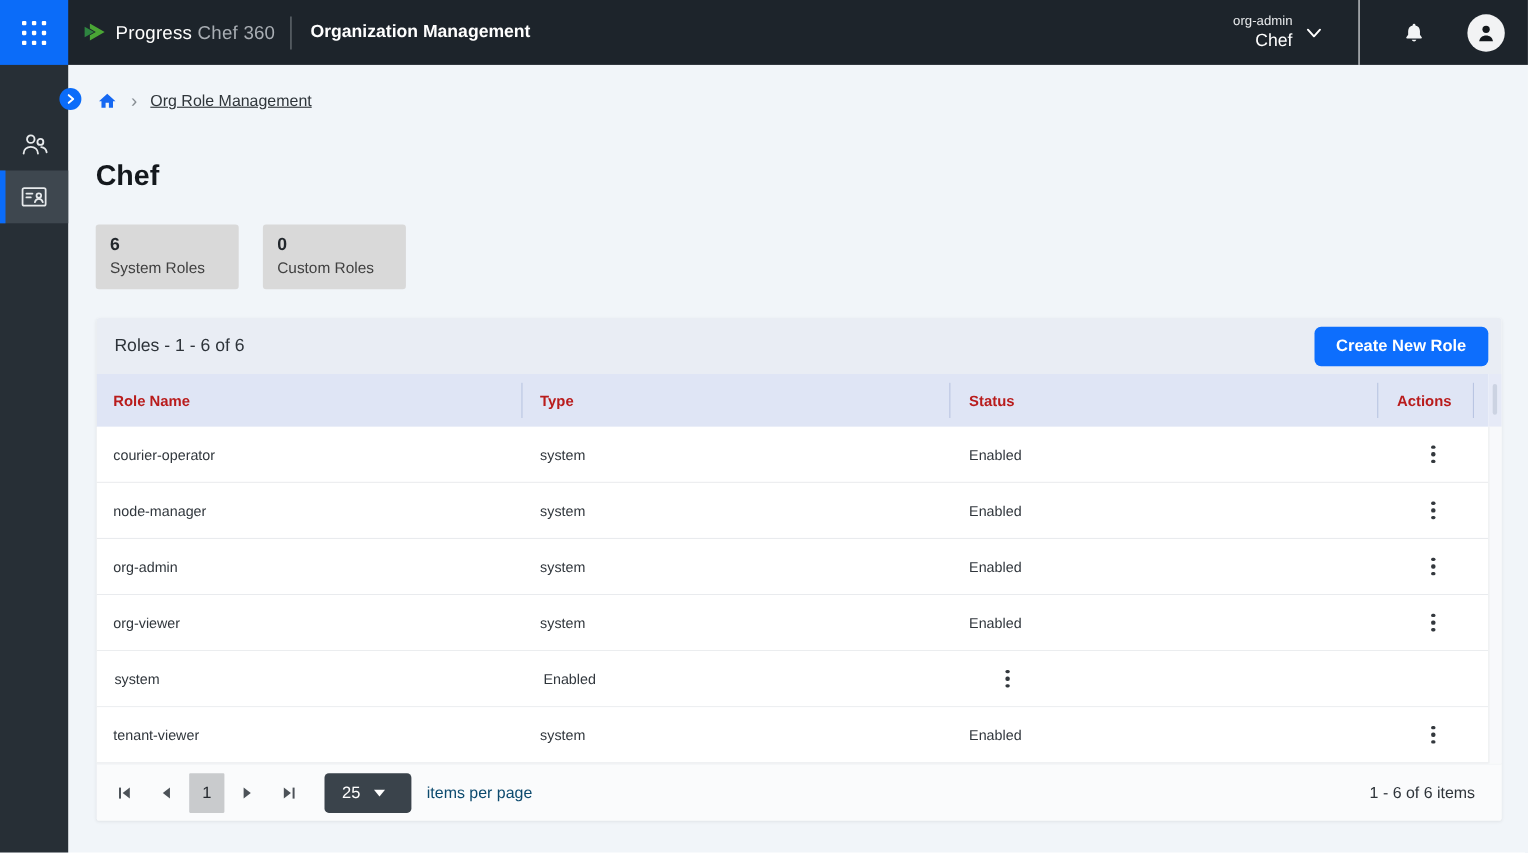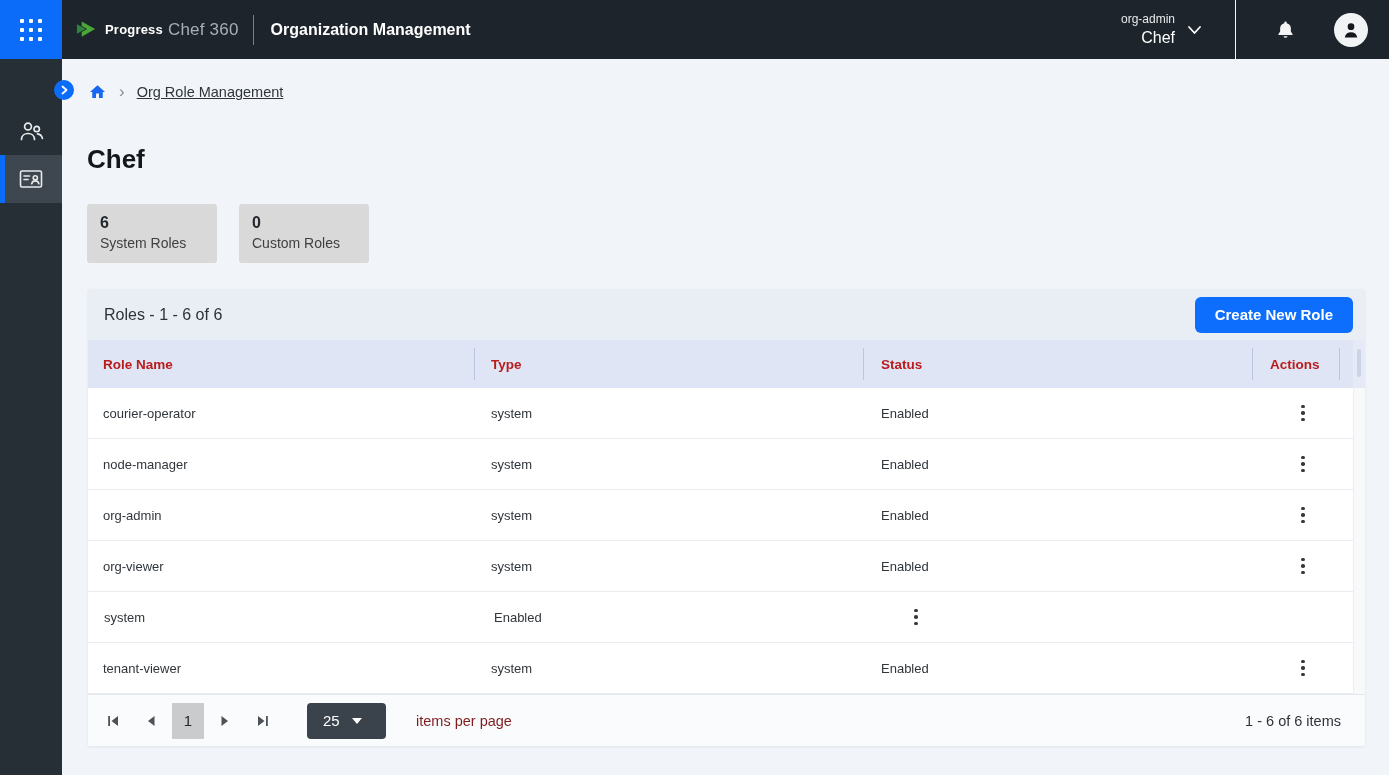--- a/index.html
+++ b/index.html
@@ -23,21 +23,21 @@
     font-family:"Liberation Sans","DejaVu Sans",sans-serif;color:var(--txt);
   }
   
   .topbar{position:absolute;top:0;left:0;width:1389px;height:59px;background:var(--bar-dark);
     display:flex;align-items:center;z-index:40;}
   .waffle{width:62px;height:59px;background:var(--accent);display:flex;align-items:center;justify-content:center;cursor:pointer;flex:0 0 62px;}
   .waffle-grid{display:grid;grid-template-columns:repeat(3,4px);grid-template-rows:repeat(3,4px);gap:5px;}
   .waffle-grid i{background:#fff;border-radius:1px;}
   .brand{display:flex;align-items:center;margin-left:13px;}
   .brand svg{margin-right:7px;}
-  .brand-bold{font-size:13px;font-weight:700;color:#fff;letter-spacing:.2px;}
+  .brand-bold{font-size:17px;font-weight:400;color:#fff;letter-spacing:.2px;}
   .brand-light{font-size:17px;font-weight:400;color:#a9aeb4;margin-left:5px;letter-spacing:.2px;}
   .bar-div{width:1px;height:30px;background:#787e84;margin:0 17px 0 14px;}
   .app-title{font-size:16px;font-weight:700;color:#fff;}
   .top-spacer{flex:1;}
   .user-block{display:flex;align-items:center;margin-right:33px;cursor:pointer;}
   .user-texts{display:flex;flex-direction:column;align-items:flex-end;margin-right:12px;}
   .user-role{font-size:12px;color:#e8eaec;line-height:16px;}
   .user-org{font-size:16px;color:#fff;line-height:22px;}
   .bar-div2{width:1px;height:59px;background:#f2f4f5;}
   .icon-btn{background:none;border:none;cursor:pointer;display:flex;align-items:center;justify-content:center;}
@@ -90,25 +90,25 @@
   .gutter-head{height:48px;background:#e6eaf7;display:flex;justify-content:center;}
   .gutter-thumb{width:4px;height:28px;background:#ccd3e2;border-radius:2px;margin-top:9px;}
   .gutter-body{height:306px;background:#f8f9fb;border-left:1px solid #eceef0;}
   
   .pager{height:52px;background:#fafbfc;border-top:1px solid #e3e6ea;display:flex;align-items:center;
     padding:0 24px 0 13px;border-radius:0 0 2px 2px;}
   .pg-btn{width:24px;height:24px;border:none;background:none;cursor:pointer;display:flex;align-items:center;justify-content:center;}
   .pg-btn + .pg-btn{margin-left:14px;}
   .pg-num{width:32px;height:36px;background:#c9cbcd;color:#24292e;font-size:15px;display:flex;
     align-items:center;justify-content:center;margin:0 9px;cursor:pointer;border-radius:1px;}
-  .pg-select{margin-left:32px;width:79px;height:36px;background:#3a434b;border-radius:4px;display:flex;
+  .pg-select{margin-left:20px;width:79px;height:36px;background:#3a434b;border-radius:4px;display:flex;
     align-items:center;cursor:pointer;padding:0 24px 0 16px;}
   .pg-select-val{color:#fff;font-size:15px;flex:1;}
   .caret-down{width:0;height:0;border-left:5px solid transparent;border-right:5px solid transparent;border-top:6px solid #fff;}
-  .pg-label{font-size:14.5px;color:#7f1d1d;margin-left:30px;}
+  .pg-label{font-size:14.5px;color:#0c4a6e;margin-left:14px;}
   .pg-range{margin-left:auto;font-size:14.5px;color:#2e343a;}
 </style>
 </head>
 <body>
 
 <header class="topbar">
   <div class="waffle">
     <div class="waffle-grid">
       <i></i>
         <i></i>

